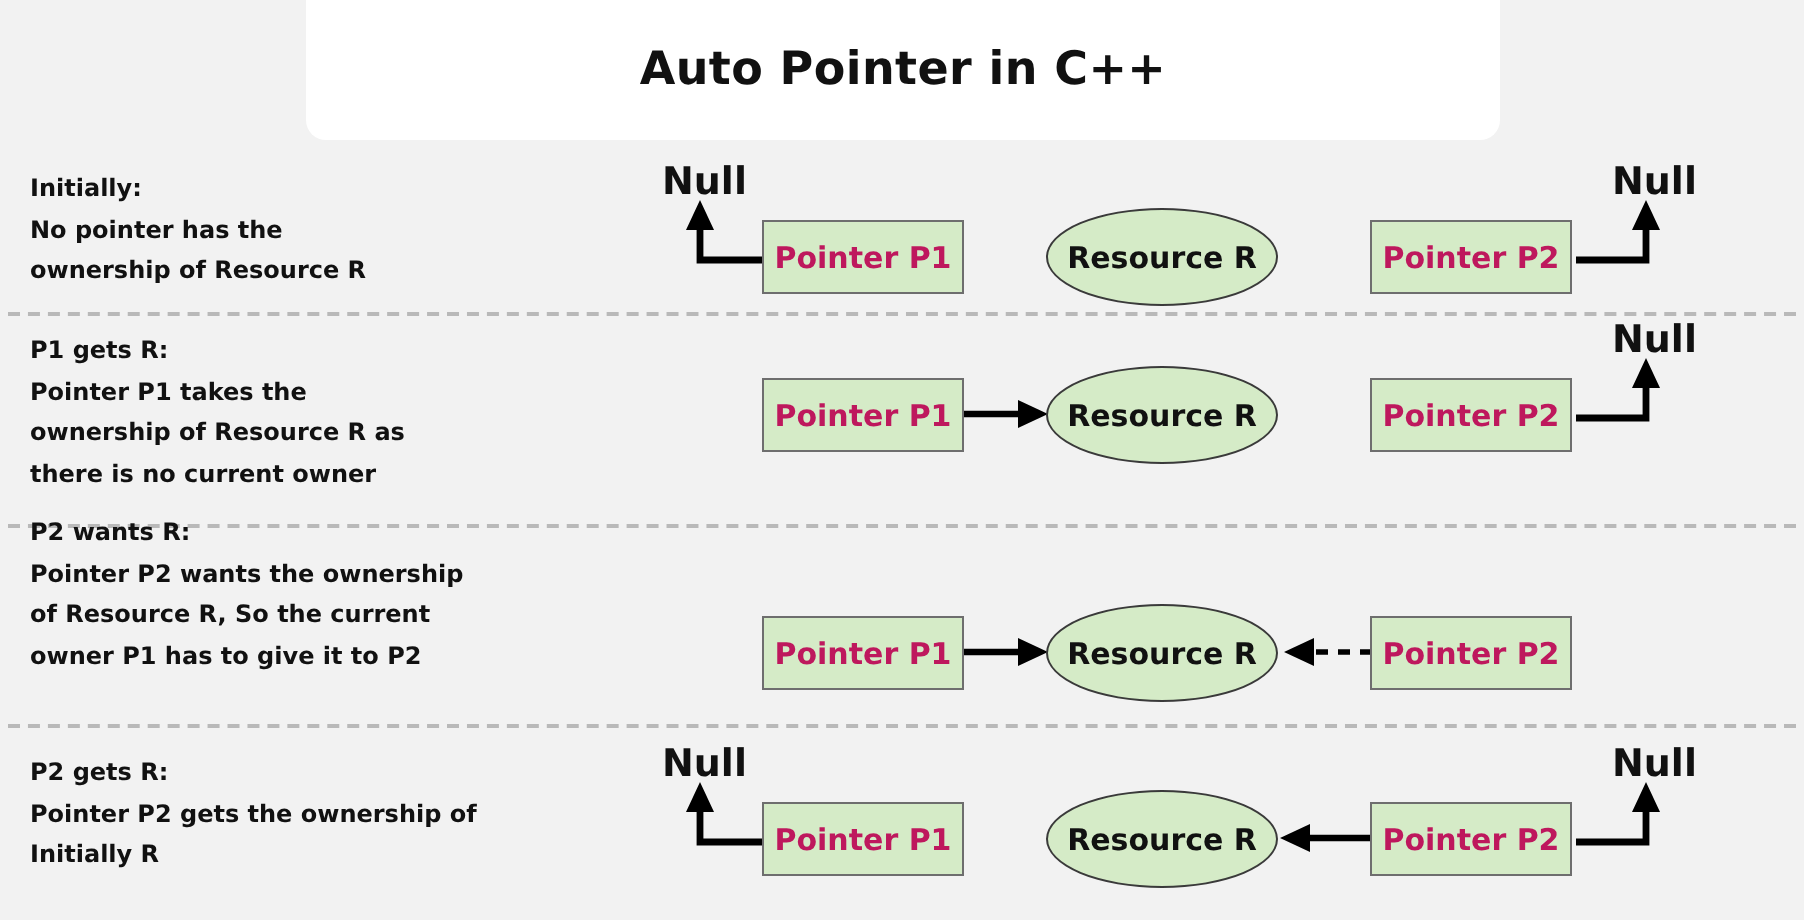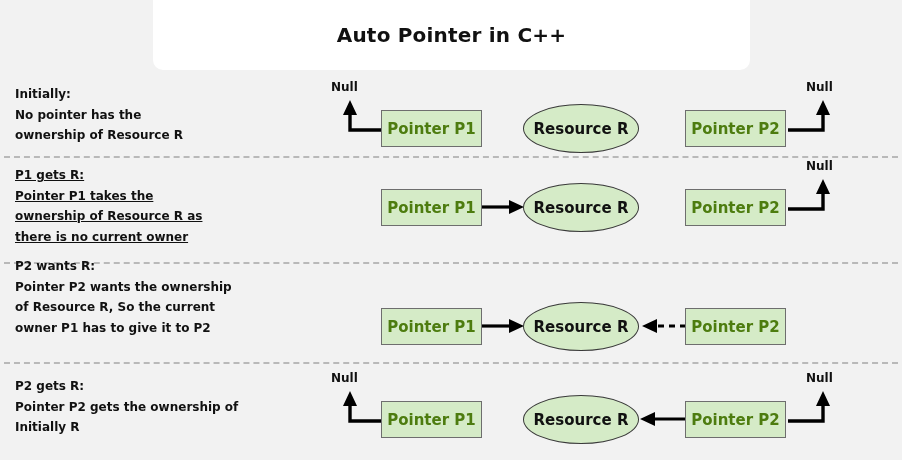--- a/index.html
+++ b/index.html
@@ -31,21 +31,21 @@
     height: 76px;
     background: #ffffff;
     border-radius: 0 0 10px 10px;
     display: flex;
     align-items: center;
     justify-content: center;
     box-sizing: border-box;
     padding-top: 6px;
   }
   .title-text {
-    font-size: 20px;
+    font-size: 23px;
     font-weight: 700;
     color: #111111;
     letter-spacing: 0.2px;
     font-family: "DejaVu Sans", "Liberation Sans", sans-serif;
   }
 
   
   .row {
     position: absolute;
     left: 0;
@@ -73,21 +73,21 @@
   .node-box {
     position: absolute;
     width: 101px;
     height: 37px;
     background: #d5ebc7;
     border: 1.6px solid #6e6e6e;
     box-sizing: border-box;
     display: flex;
     align-items: center;
     justify-content: center;
-    color: #4d7c0f;
+    color: #be185d;
     font-size: 15px;
     font-weight: 700;
     font-family: "DejaVu Sans", "Liberation Sans", sans-serif;
   }
   .node-ellipse {
     position: absolute;
     width: 116px;
     height: 49px;
     background: #d5ebc7;
     border: 1.6px solid #3a3a3a;
@@ -97,21 +97,21 @@
     align-items: center;
     justify-content: center;
     color: #111111;
     font-size: 15px;
     font-weight: 700;
     font-family: "DejaVu Sans", "Liberation Sans", sans-serif;
   }
   .null-label {
     position: absolute;
     color: #111111;
-    font-size: 12px;
+    font-size: 19px;
     font-weight: 700;
     font-family: "DejaVu Sans", "Liberation Sans", sans-serif;
   }
   .edge-svg {
     position: absolute;
     overflow: visible;
   }
 </style>
 </head>
 <body>
@@ -150,21 +150,21 @@
       <path d="M 2 32 L 37 32 L 37 14" stroke="#000000" stroke-width="3.4" fill="none"></path>
       <path d="M 37 2 L 44 17 L 30 17 Z" fill="#000000"></path>
     </svg>
 
     <span class="null-label" style="left:806px; top:80px;">Null</span>
   </div>
 
   <div class="divider" style="top:156px;"></div>
 
   <div class="row" style="top:0;">
-    <div class="row-desc" style="top:165px;text-decoration:underline;">P1 gets R:
+    <div class="row-desc" style="top:165px;">P1 gets R:
 Pointer P1 takes the
 ownership of Resource R as
 there is no current owner</div>
 
     <div class="node-box" style="left:381px; top:189px;">
       <span>Pointer P1</span>
     </div>
 
     <svg class="edge-svg" style="left:482px; top:196px;" width="46" height="24" viewBox="0 0 46 24">
       <path d="M 0 11 L 30 11" stroke="#000000" stroke-width="3.2" fill="none"></path>

